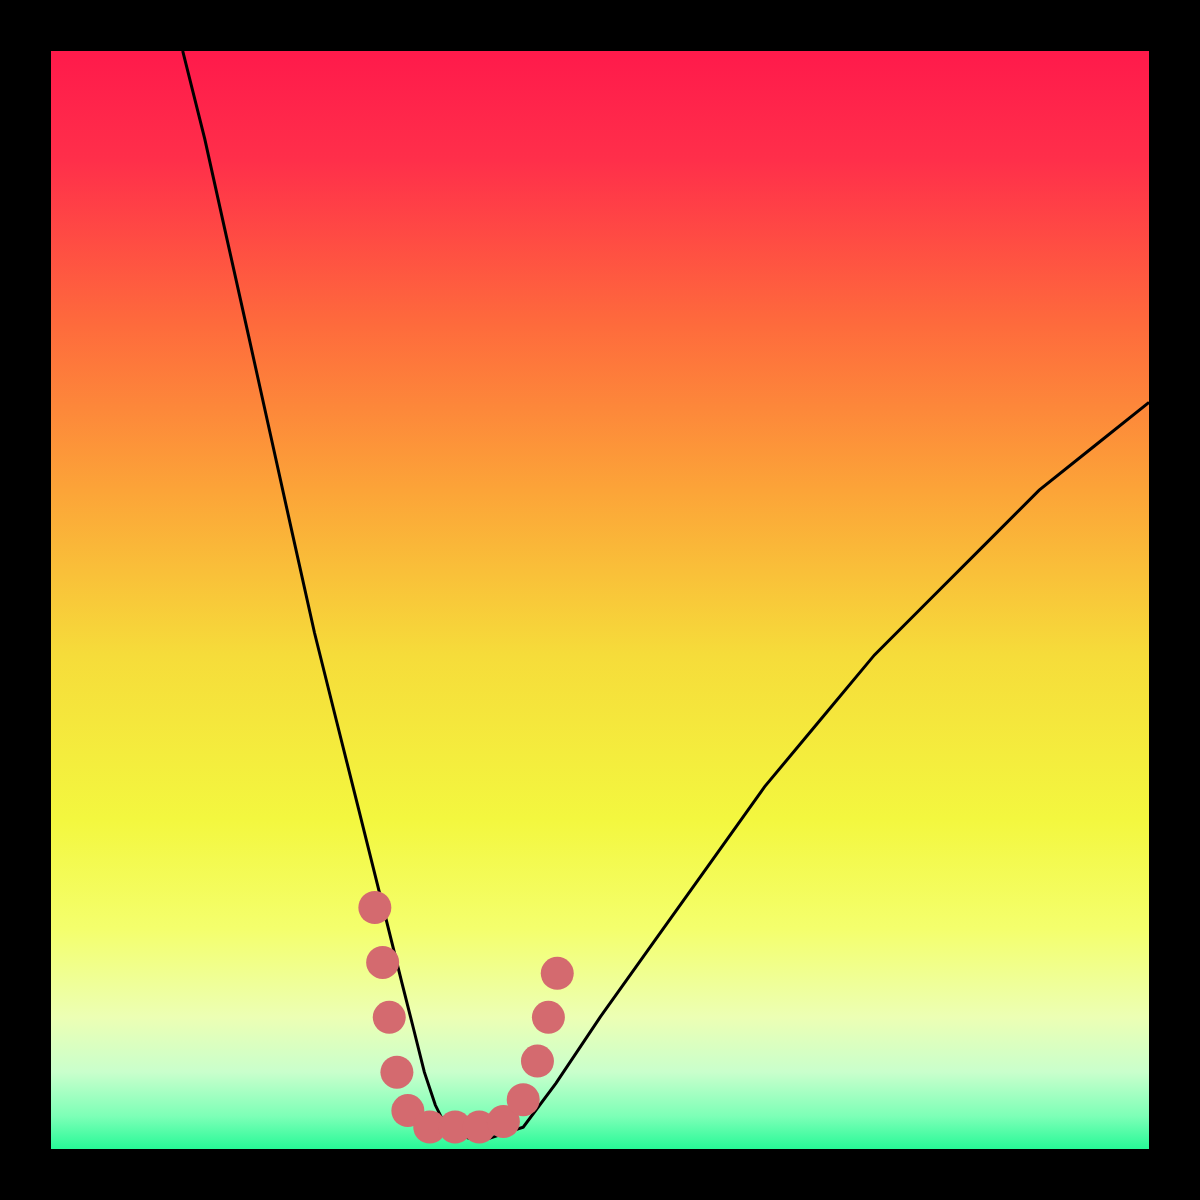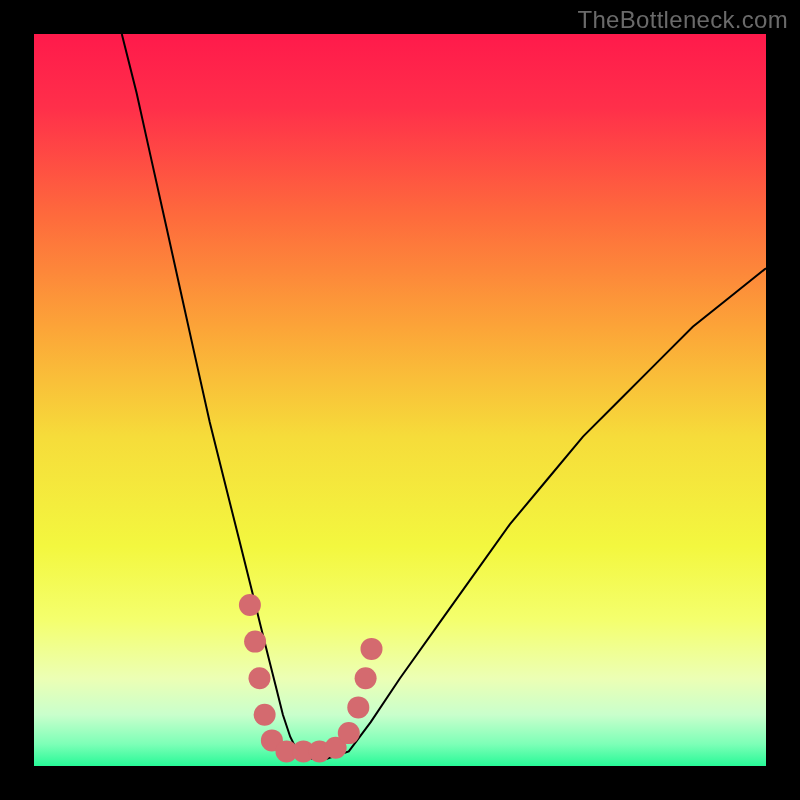--- a/index.html
+++ b/index.html
@@ -70,14 +70,13 @@
           <circle cx="269.4" cy="717.4" r="11" fill="#d46a6f"></circle>
           <circle cx="285.5" cy="717.4" r="11" fill="#d46a6f"></circle>
           <circle cx="301.6" cy="713.7" r="11" fill="#d46a6f"></circle>
           <circle cx="314.8" cy="699.1" r="11" fill="#d46a6f"></circle>
           <circle cx="324.3" cy="673.4" r="11" fill="#d46a6f"></circle>
           <circle cx="331.6" cy="644.2" r="11" fill="#d46a6f"></circle>
           <circle cx="337.5" cy="614.9" r="11" fill="#d46a6f"></circle>
         </g>
     </svg>
   </div>
-  <div class="watermark">TheBottleneck.com</div>
 </div>
 
 </body></html>

